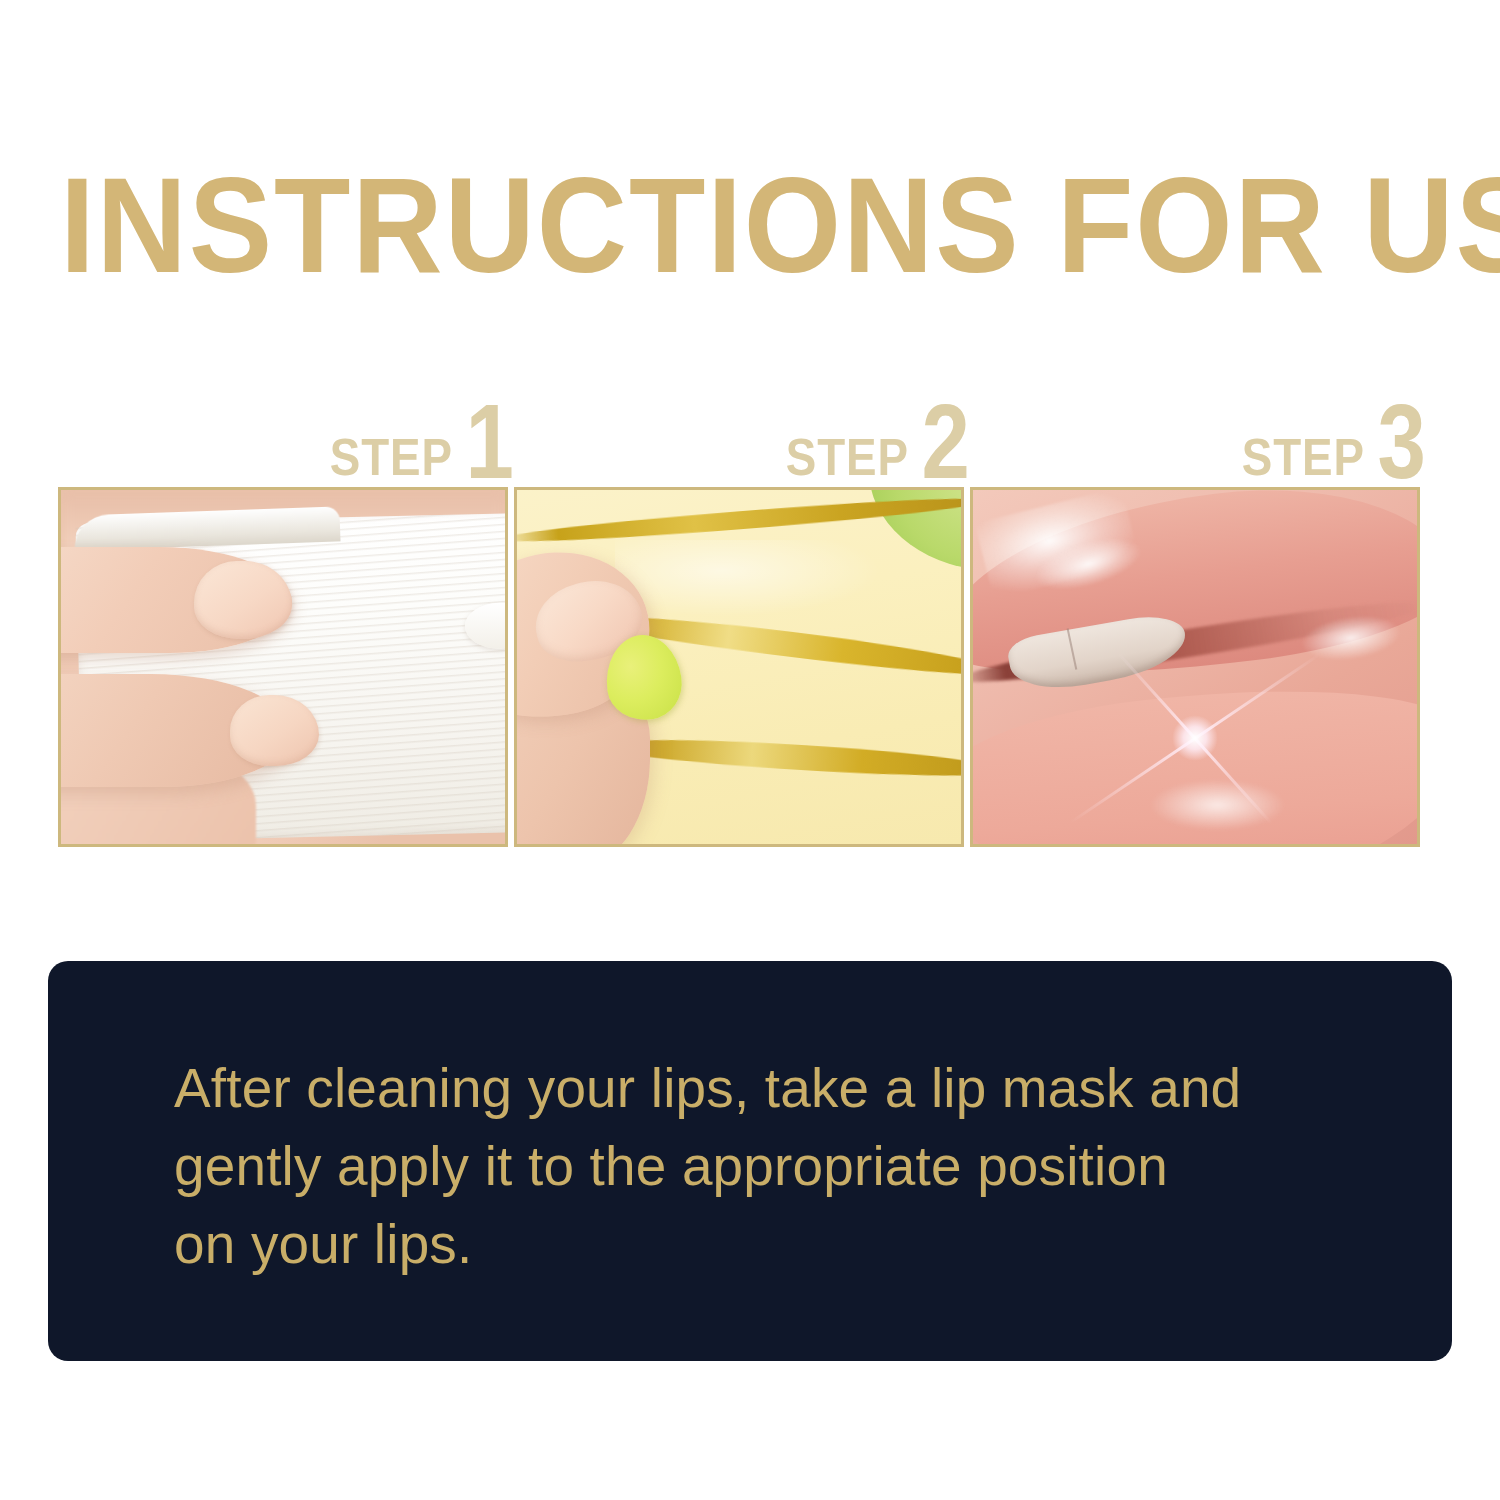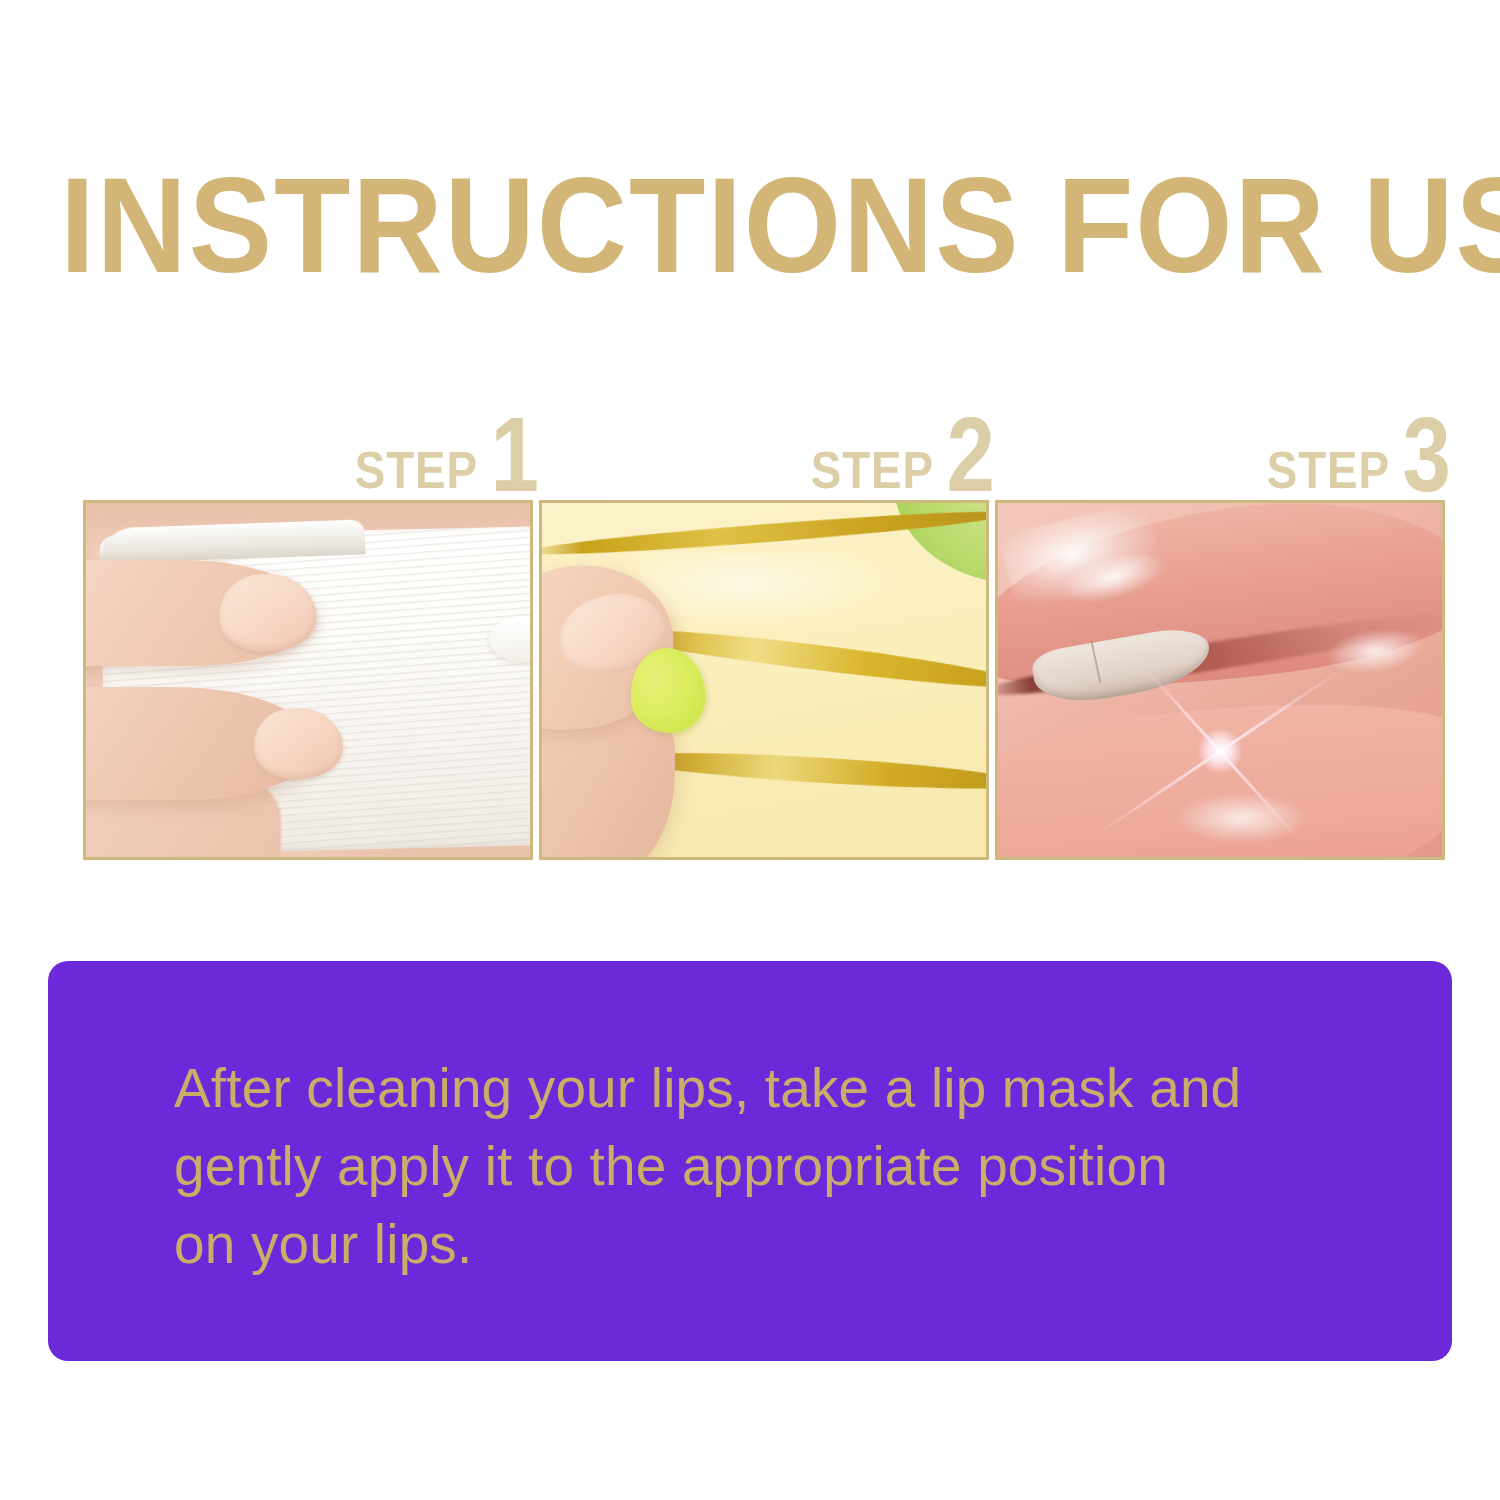--- a/index.html
+++ b/index.html
@@ -38,25 +38,25 @@
     transform: scaleX(0.92);
     transform-origin: 50% 50%;
     white-space: nowrap;
     user-select: none;
   }
 
   
   .steps {
     position: absolute;
     left: 58px;
-    top: 396px;
+    top: 383px;
     width: 1417px;
     height: 470px;
     display: flex;
-    justify-content: center;
+    justify-content: flex-start;
   }
   .step-col {
     width: 456px;
     height: 470px;
     position: relative;
   }
 
   .step-label {
     position: absolute;
     right: 0;
@@ -352,21 +352,21 @@
     background: radial-gradient(circle, #ffffff 0%, rgba(255,240,250,.8) 35%, rgba(255,255,255,0) 70%);
   }
 
   
   .caption {
     position: absolute;
     left: 48px;
     top: 961px;
     width: 1404px;
     height: 400px;
-    background: #6d28d9;
+    background: #0f172a;
     border-radius: 20px;
     box-sizing: border-box;
   }
   .caption-text {
     position: absolute;
     left: 126px;
     top: 88px;
     width: 1180px;
     color: #c9ae68;
     font-family: "Liberation Sans Narrow", "Liberation Sans", sans-serif;

